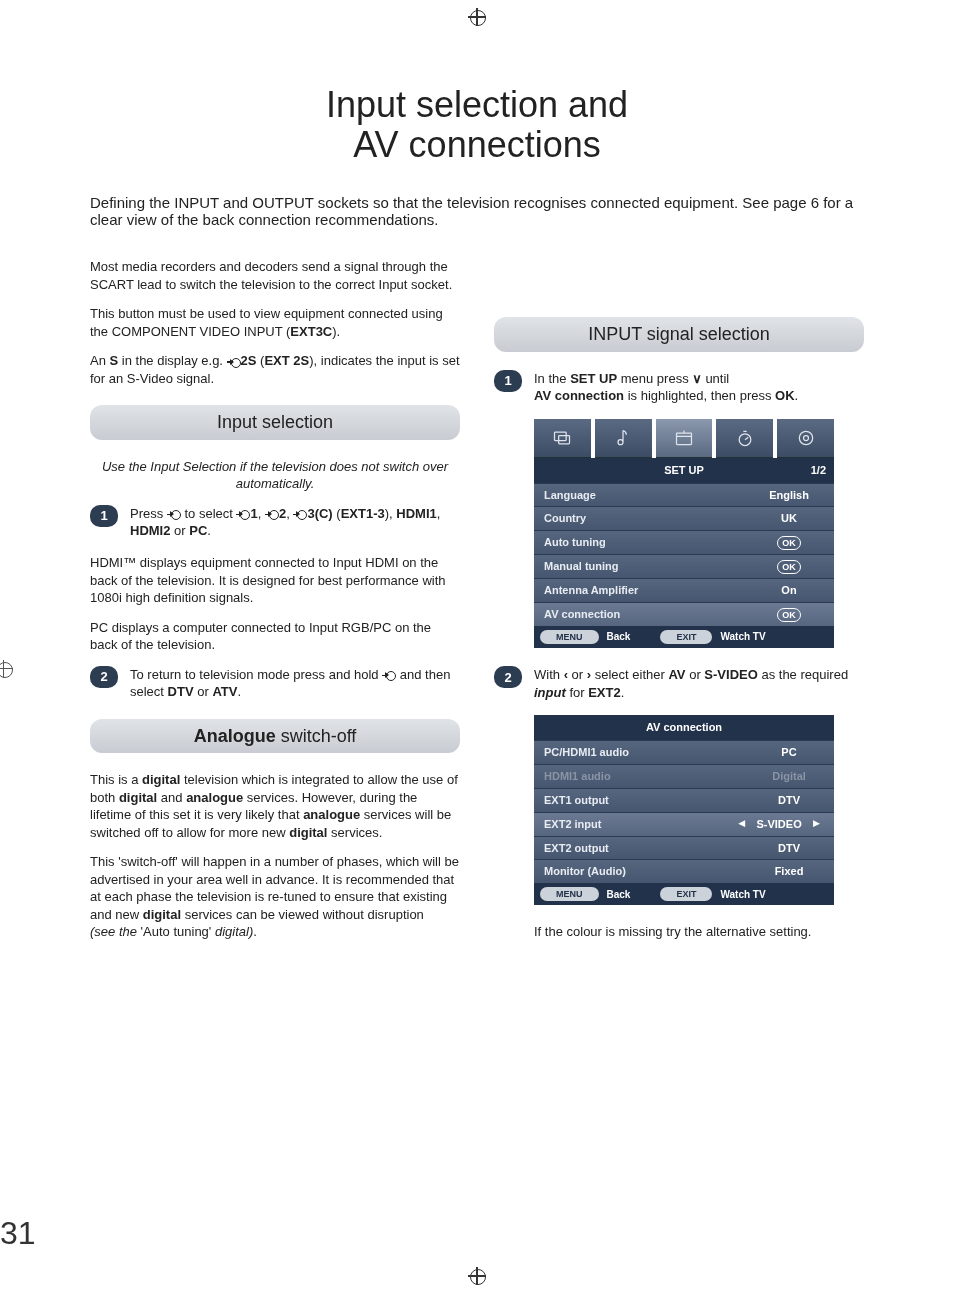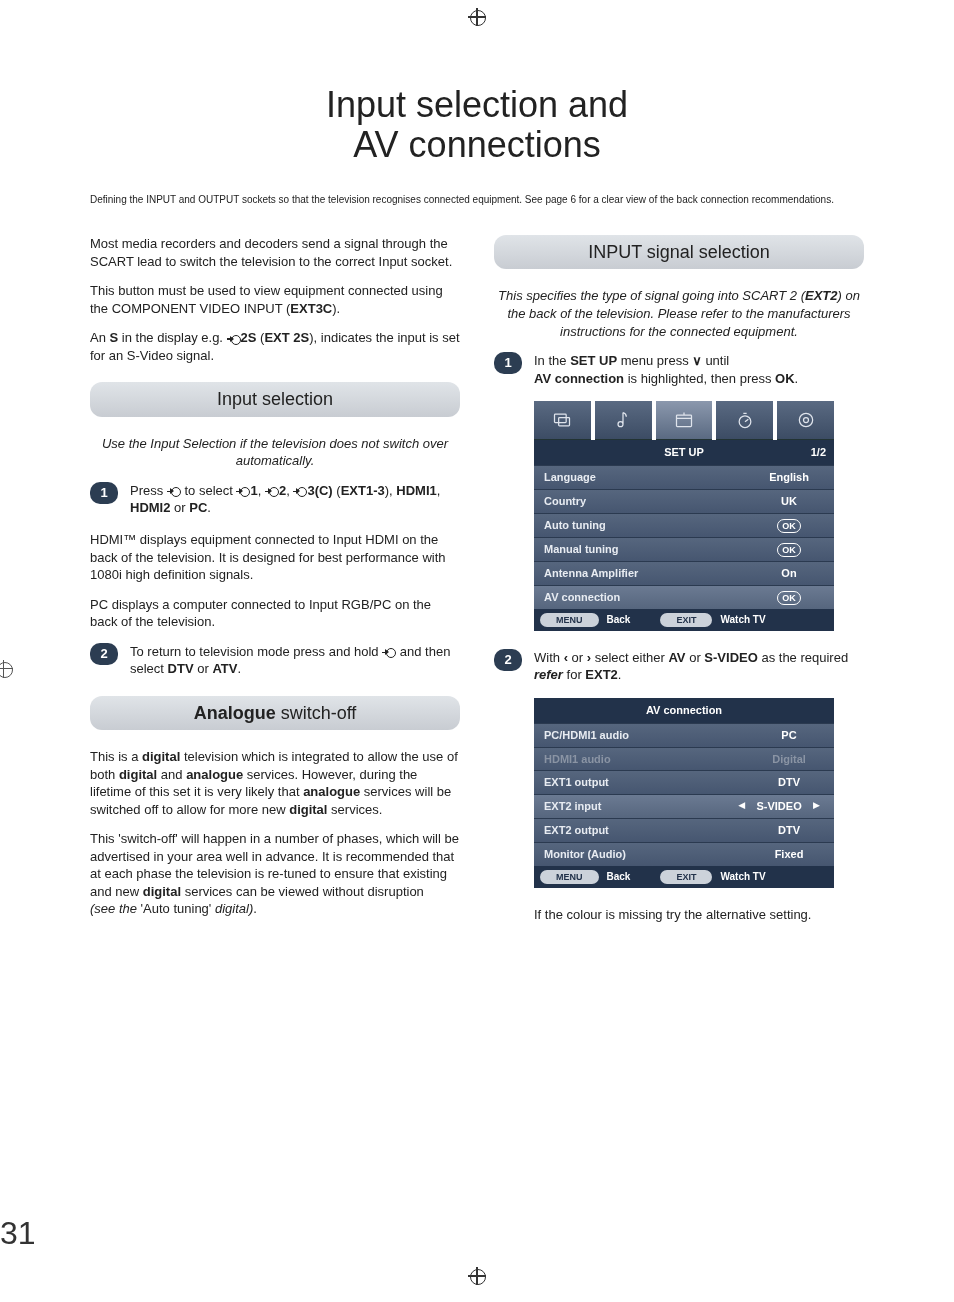--- a/index.html
+++ b/index.html
@@ -55,26 +55,27 @@
   .side-cross .circ { position:absolute; left:2px; top:2px; width:14px;height:14px; border:1px solid #555; border-radius:50%; }
 
   h1.title {
     text-align: center;
     font-weight: 400;
     font-size: 36px;
     margin: 0 0 30px 0;
     line-height: 1.1;
   }
   .intro {
-    font-size: 10px;
+    font-size: 15px;
     margin-bottom: 30px;
   }
   .cols {
     display: flex;
     gap: 34px;
+    align-items: flex-end;
   }
   .col {
     flex: 1;
     font-size: 13px;
     line-height: 1.35;
   }
   .col p { margin: 0 0 12px 0; }
   .section-bar {
     background: linear-gradient(to bottom, #e0e4e8, #c8ccd2);
     border-radius: 12px;
@@ -240,21 +241,20 @@
 
       <p>This is a <b>digital</b> television which is integrated to allow the use of both <b>digital</b> and <b>analogue</b> services. However, during the lifetime of this set it is very likely that <b>analogue</b> services will be switched off to allow for more new <b>digital</b> services.</p>
       <p>This 'switch-off' will happen in a number of phases, which will be advertised in your area well in advance. It is recommended that at each phase the television is re-tuned to ensure that existing and new <b>digital</b> services can be viewed without disruption<br><i>(see the</i> 'Auto tuning' <i>digital)</i>.</p>
     </div>
 
     <div class="col">
       <div class="section-bar" style="margin-top:0;">
         <span>INPUT signal selection</span>
       </div>
 
-      <p class="note-it">This specifies the type of signal going into SCART 2 (<b>EXT2</b>) on the back of the television. Please refer to the manufacturers instructions for the connected equipment.</p>
 
       <div class="step">
         <div class="step-num">1</div>
         <div class="step-body">
           <span>In the </span><b>SET UP</b><span> menu press </span><b class="glyph">∨</b><span> until </span><br><b>AV connection</b><span> is highlighted, then press </span><b>OK</b><span>.</span>
         </div>
       </div>
 
       <div class="osd">
         <div class="osd-tabs">
@@ -321,21 +321,21 @@
           <span>Back</span>
           <span style="width:14px"></span>
           <span class="pill">EXIT</span>
           <span>Watch TV</span>
         </div>
       </div>
 
       <div class="step">
         <div class="step-num">2</div>
         <div class="step-body">
-          <span>With </span><b class="glyph">‹</b><span> or </span><b class="glyph">›</b><span> select either </span><b>AV</b><span> or </span><b>S-VIDEO</b><span> as the required </span><b><i>refer</i></b><span> for </span><b>EXT2</b><span>.</span>
+          <span>With </span><b class="glyph">‹</b><span> or </span><b class="glyph">›</b><span> select either </span><b>AV</b><span> or </span><b>S-VIDEO</b><span> as the required </span><b><i>input</i></b><span> for </span><b>EXT2</b><span>.</span>
         </div>
       </div>
 
       <div class="osd">
         <div class="osd-hdr2">AV connection</div>
         <div class="osd-row">
             <span class="lbl">PC/HDMI1 audio</span>
             <span class="val">PC</span>
           </div>
         <div class="osd-row dim">

